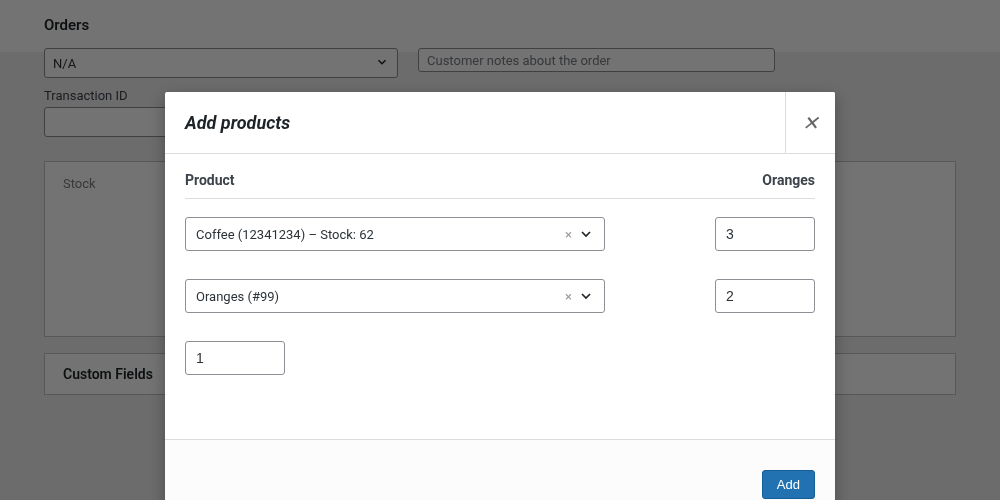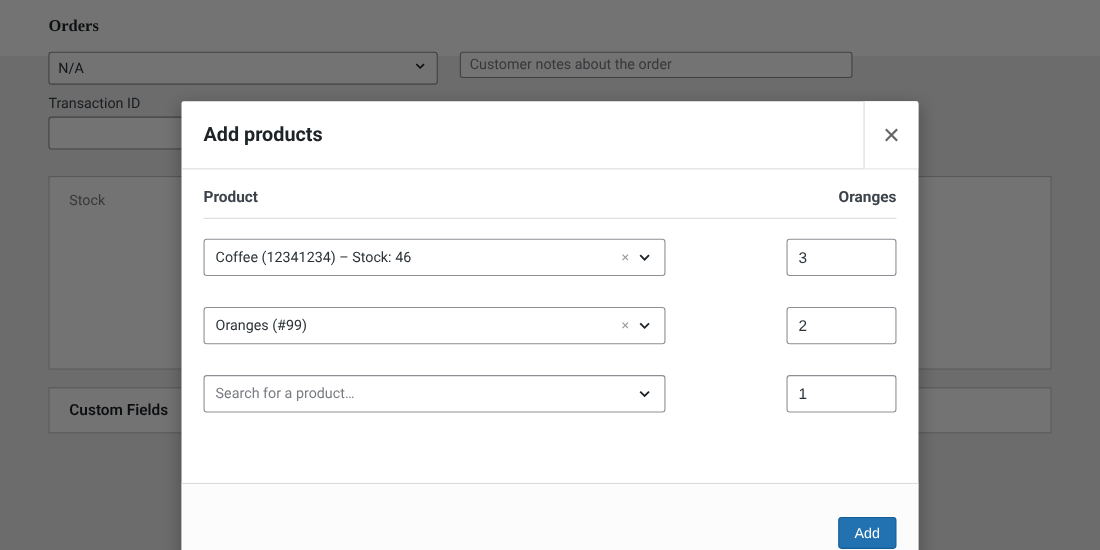--- a/index.html
+++ b/index.html
@@ -13,21 +13,20 @@
       font-size: 13px;
       color: #3c434a;
     }
     .page-bg { position: absolute; inset: 0; }
     .header-bar {
       background: #fff;
       padding: 16px 44px 18px;
       font-size: 15px;
       font-weight: 600;
       color: #1d2327;
-      font-family: Liberation Serif, serif;
     }
     .form-area {
       padding: 0 44px;
       display: flex;
       gap: 20px;
       margin-top: -4px;
     }
     .form-col { }
     .select-na {
       width: 354px;
@@ -103,20 +102,21 @@
       width: 670px;
       background: #fff;
       border-radius: 2px;
       box-shadow: 0 5px 15px rgba(0,0,0,0.3);
       overflow: hidden;
     }
     .modal-head {
       display: flex;
       align-items: stretch;
       border-bottom: 1px solid #dcdcde;
+      font-style: italic;
     }
     .modal-title {
       flex: 1;
       padding: 20px 20px 20px 20px;
       font-size: 18px;
       font-weight: 700;
       color: #1d2327;
     }
     .modal-close {
       width: 50px;
@@ -252,21 +252,21 @@
 
     <div class="modal-body">
       <div class="col-headers">
         <span>Product</span>
         <span>Oranges</span>
       </div>
 
       <div id="rows-container">
           <div class="product-row">
             <div class="product-select">
-              <span class="label">Coffee (12341234) – Stock: 46</span>
+              <span class="label">Coffee (12341234) – Stock: 62</span>
               <span class="clear-x">×</span>
               <span class="chev">
                 <svg width="16" height="16" viewBox="0 0 24 24" fill="none" stroke="#1d2327" stroke-width="2.5">
                   <polyline points="6 9 12 15 18 9"></polyline>
                 </svg>
               </span>
             </div>
             <input class="qty-input" type="text" value="3" style="">
           </div>
           <div class="product-row">
@@ -275,28 +275,20 @@
               <span class="clear-x">×</span>
               <span class="chev">
                 <svg width="16" height="16" viewBox="0 0 24 24" fill="none" stroke="#1d2327" stroke-width="2.5">
                   <polyline points="6 9 12 15 18 9"></polyline>
                 </svg>
               </span>
             </div>
             <input class="qty-input" type="text" value="2" style="">
           </div>
           <div class="product-row">
-            <div class="product-select placeholder">
-              <span class="label">Search for a product…</span>
-              <span class="chev">
-                <svg width="16" height="16" viewBox="0 0 24 24" fill="none" stroke="#1d2327" stroke-width="2.5">
-                  <polyline points="6 9 12 15 18 9"></polyline>
-                </svg>
-              </span>
-            </div>
             <input class="qty-input" type="text" value="1" style="">
           </div>
         </div>
     </div>
 
     <div class="modal-foot">
       <button class="add-btn">Add</button>
     </div>
   </div>
 </div>

